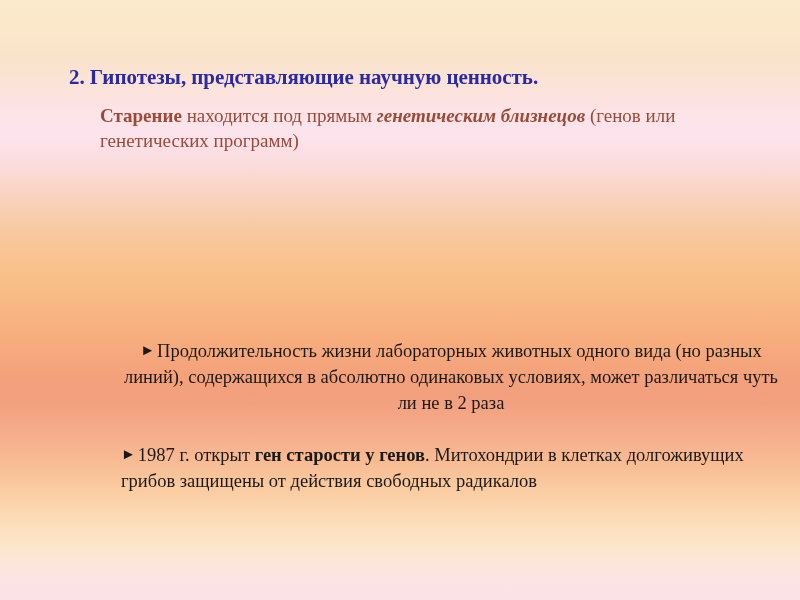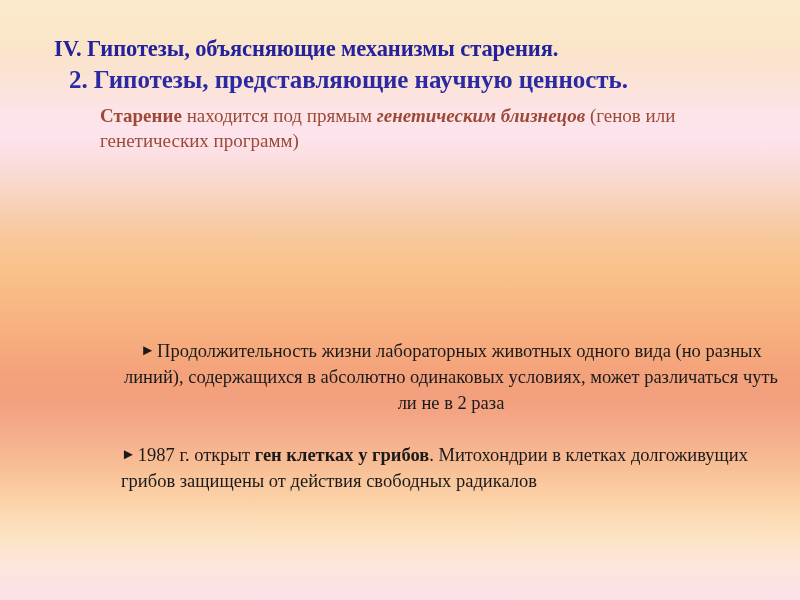--- a/index.html
+++ b/index.html
@@ -60,21 +60,21 @@
     color: #23219c;
     letter-spacing: -0.1px;
     line-height: 1.12;
     white-space: nowrap;
   }
   .subtitle {
     position: absolute;
     left: 69px;
     top: 66px;
     width: 700px;
-    font-size: 25px;
+    font-size: 21px;
     font-weight: bold;
     color: #2b2aa3;
     letter-spacing: -0.05px;
     line-height: 1.12;
     white-space: nowrap;
   }
 
   
   .block {
     position: absolute;
@@ -132,31 +132,30 @@
     padding-right: 2px;
     color: #1a1a1a;
   }
   .block b { font-weight: bold; }
 </style>
 </head>
 <body>
 
 <div id="slide">
 
-  <div class="title">IV. Гипотезы, объясняющие механизмы старения.</div>
 
   <div class="subtitle">2. Гипотезы, представляющие научную ценность.</div>
 
   <div class="block lead">
     <b>Старение</b><span> находится под прямым </span><i>генетическим близнецов</i><span> (генов или генетических программ)</span>
   </div>
 
 
 
   <div class="block b3">
     <span class="bul">►</span><span>Продолжительность жизни лабораторных животных одного вида (но разных линий), содержащихся в абсолютно одинаковых условиях, может различаться чуть ли не в 2 раза</span>
   </div>
 
   <div class="block b4">
-    <span class="bul">►</span><span>1987 г. открыт </span><b>ген клетках у грибов</b><span>. Митохондрии в клетках долгоживущих грибов защищены от действия свободных радикалов</span>
+    <span class="bul">►</span><span>1987 г. открыт </span><b>ген старости у генов</b><span>. Митохондрии в клетках долгоживущих грибов защищены от действия свободных радикалов</span>
   </div>
 
 </div>
 
 </body></html>

